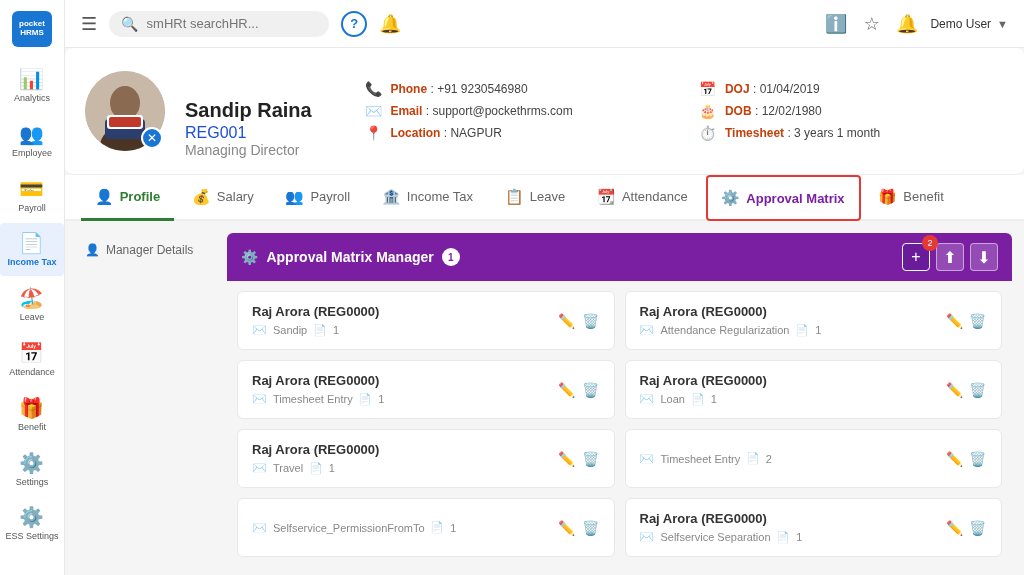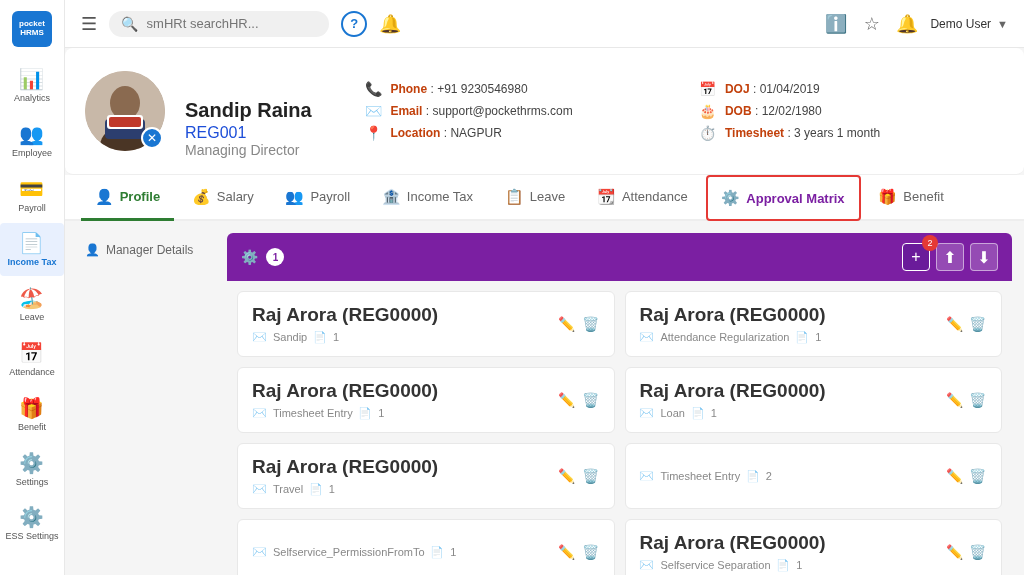--- a/index.html
+++ b/index.html
@@ -302,21 +302,21 @@
     .approval-card {
       background: #fff;
       border-radius: 6px;
       padding: 12px 14px;
       display: flex;
       align-items: center;
       justify-content: space-between;
       border: 1px solid #e8e8e8;
     }
     .card-left { flex: 1; }
-    .card-name { font-size: 19px; font-weight: 600; color: #333; margin-bottom: 4px; }
+    .card-name { font-size: 13px; font-weight: 600; color: #333; margin-bottom: 4px; }
     .card-detail {
       display: flex;
       align-items: center;
       gap: 6px;
       font-size: 11px;
       color: #888;
     }
     .card-detail-icon { font-size: 12px; }
     .card-actions {
       display: flex;
@@ -486,20 +486,21 @@
       <div class="manager-details-btn">
         <span>👤</span>
         <span>Manager Details</span>
       </div>
     </div>
 
     <div class="approval-panel">
       <div class="approval-header">
         <div class="approval-header-left">
           <span>⚙️</span>
+          <span>Approval Matrix Manager</span>
           <span style="background:#fff;color:#7b1fa2;border-radius:50%;width:18px;height:18px;font-size:10px;display:flex;align-items:center;justify-content:center;font-weight:bold;">1</span>
         </div>
         <div class="approval-header-actions">
           <div style="position:relative; display:inline-block;">
             <div class="approval-action-btn add">+</div>
             <div style="position:absolute;top:-8px;right:-8px;background:#e53935;color:#fff;border-radius:50%;width:16px;height:16px;font-size:9px;display:flex;align-items:center;justify-content:center;">2</div>
           </div>
           <div class="approval-action-btn">⬆</div>
           <div class="approval-action-btn">⬇</div>
         </div>

